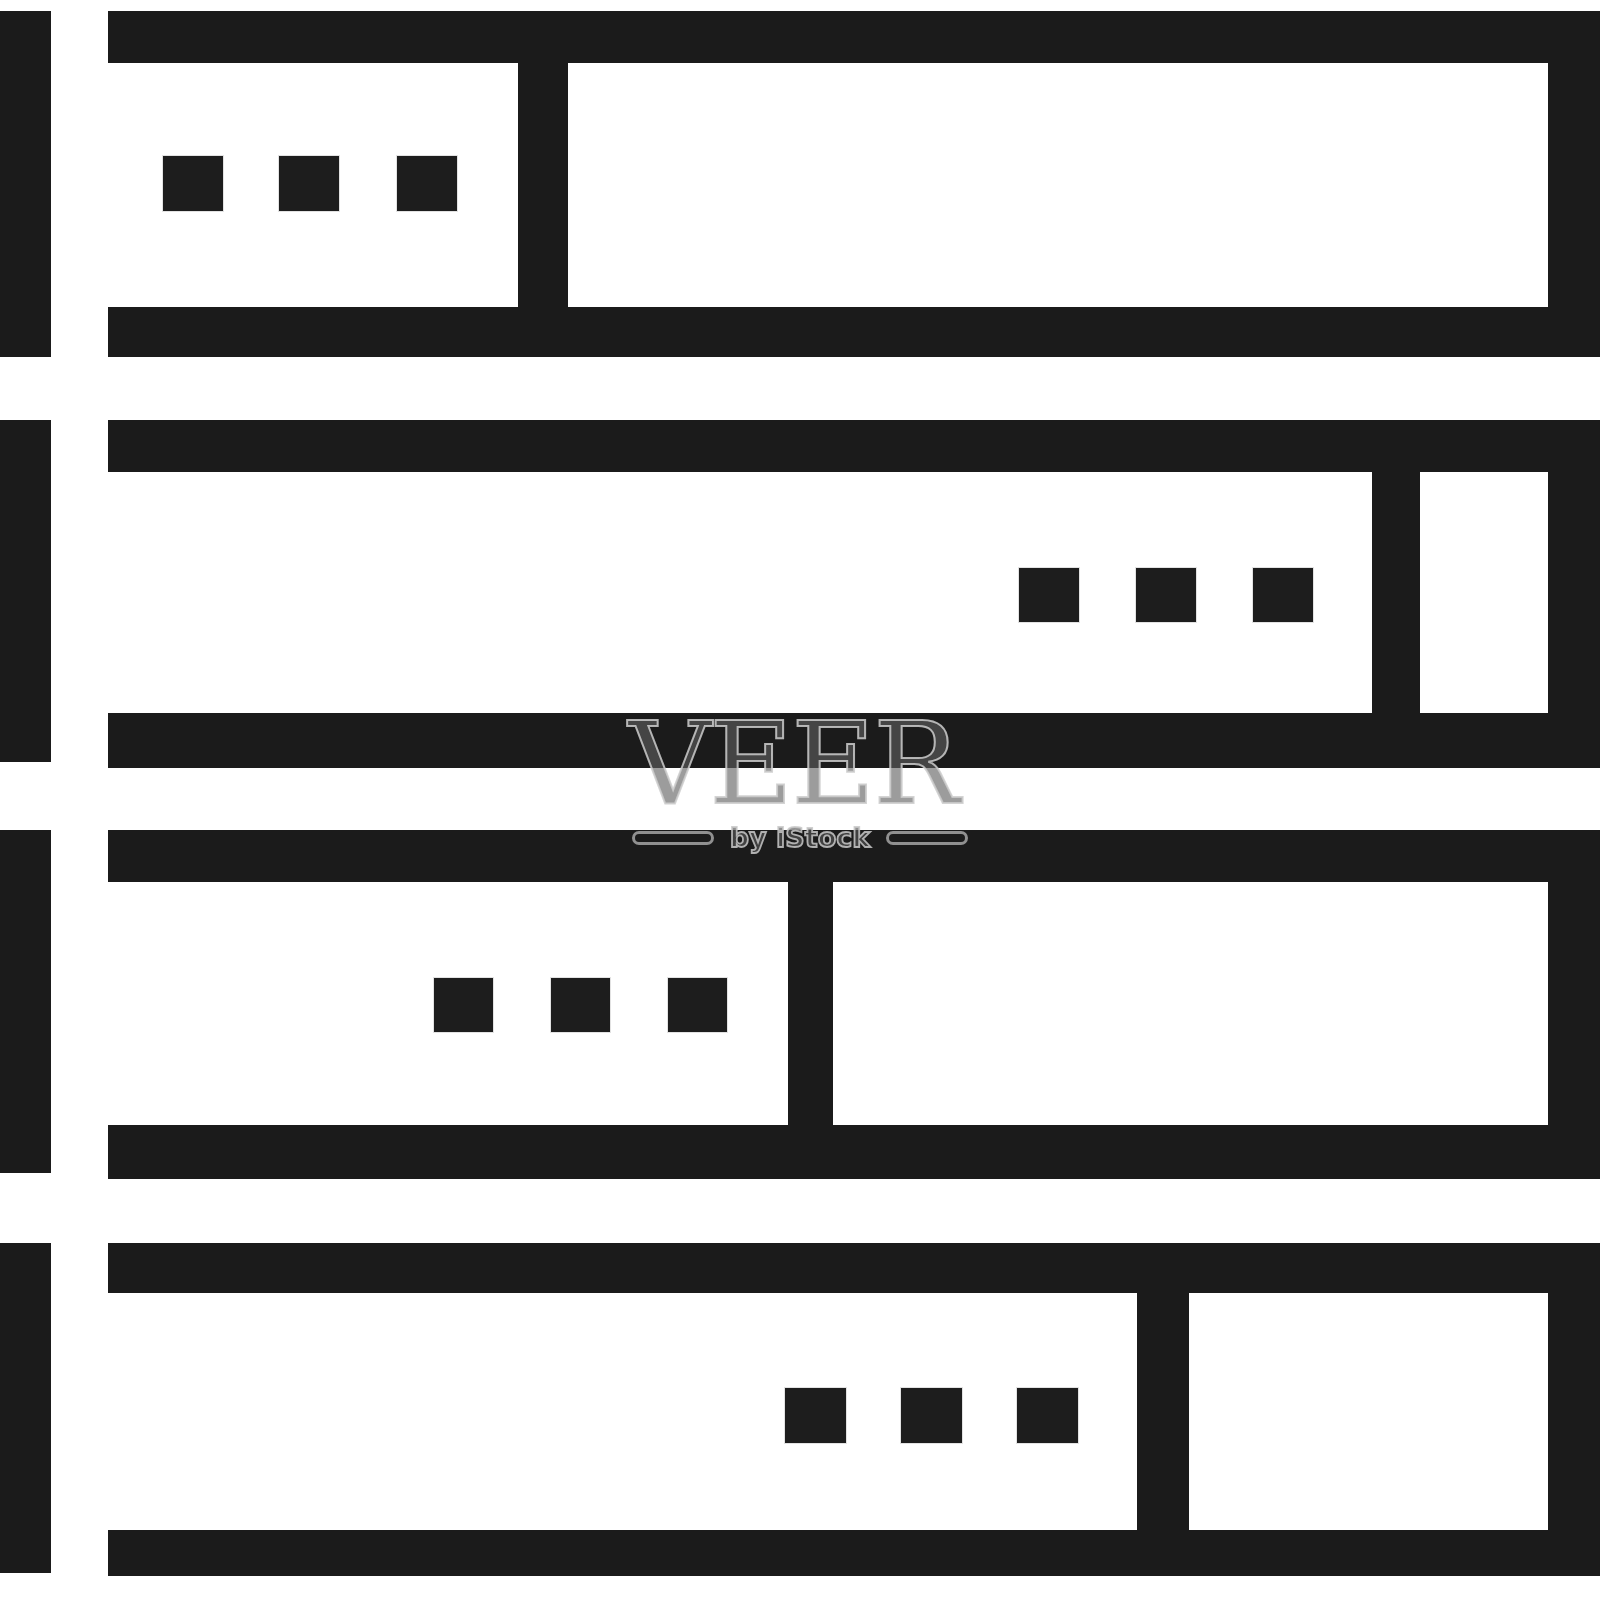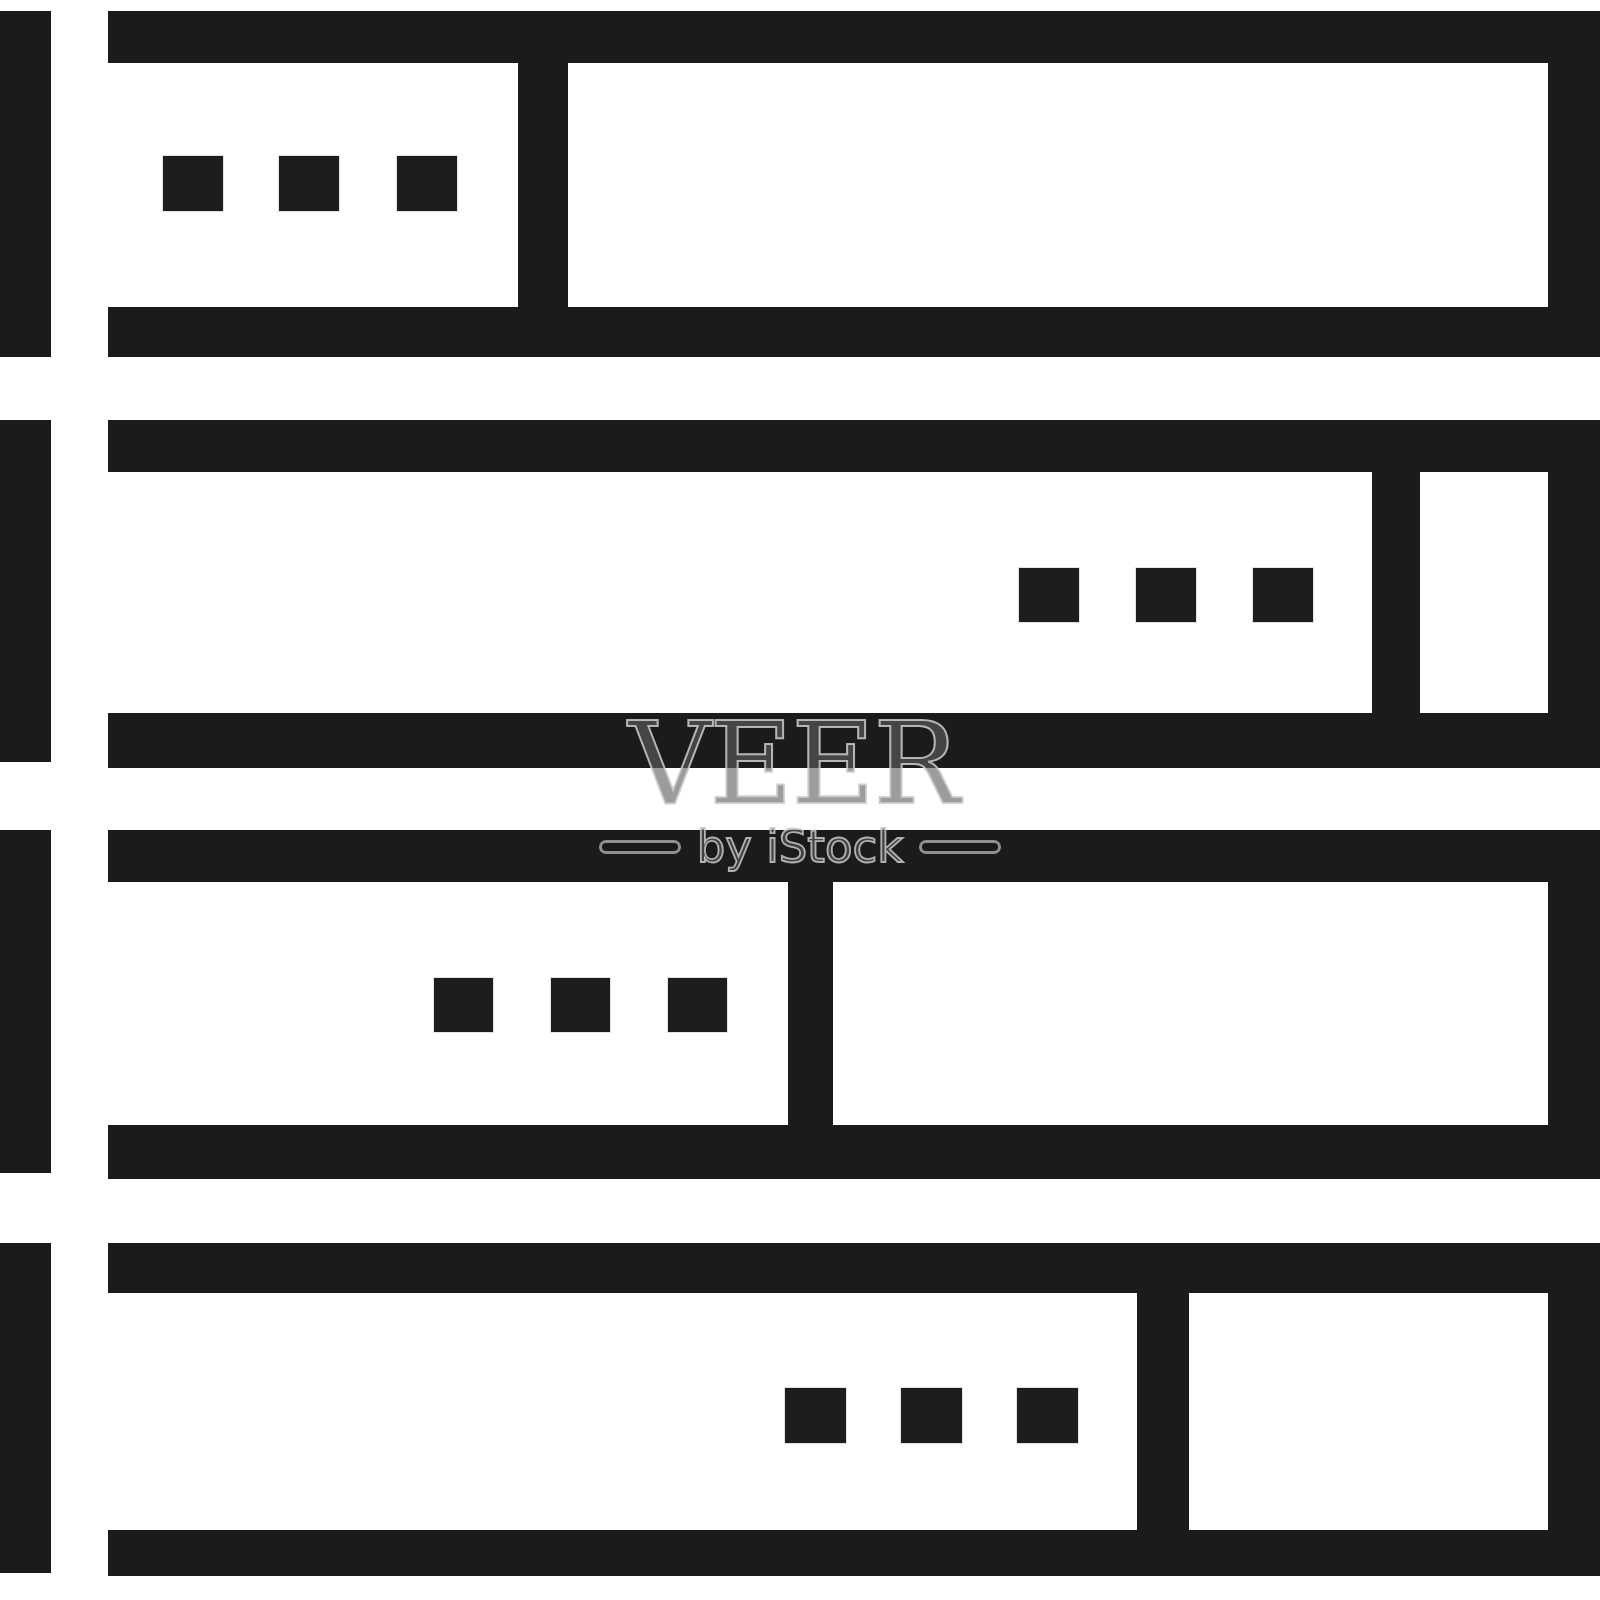--- a/index.html
+++ b/index.html
@@ -38,22 +38,22 @@
     position: absolute;
     left: 0; right: 0;
     top: 824px;
     display: flex;
     align-items: center;
     justify-content: center;
     gap: 16px;
   }
   .byline-text {
     font-family: "DejaVu Sans", "Liberation Sans", sans-serif;
-    font-size: 45px;
-    font-weight: normal;
+    font-size: 27px;
+    font-weight: bold;
     line-height: 1;
     color: rgba(85,85,85,0.66);
     -webkit-text-stroke: 1.8px rgba(200,200,200,0.85);
   }
   .dash {
     width: 76px;
     height: 8px;
     border: 3px solid rgba(165,165,165,0.85);
     border-radius: 8px;
     background: transparent;

